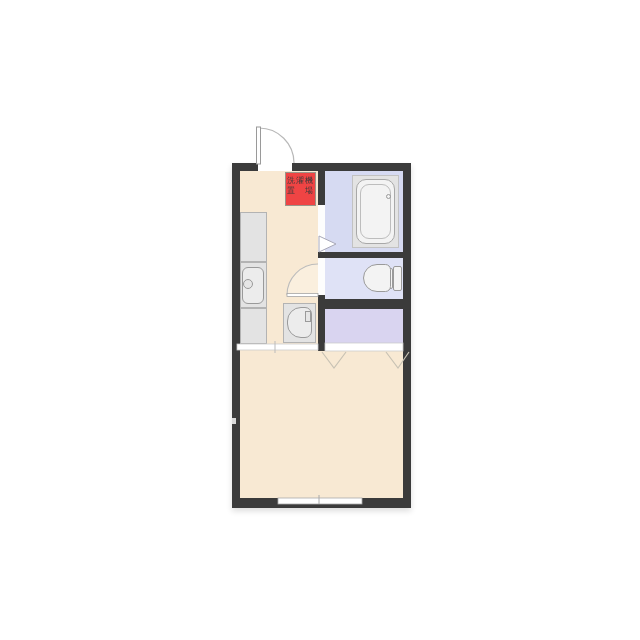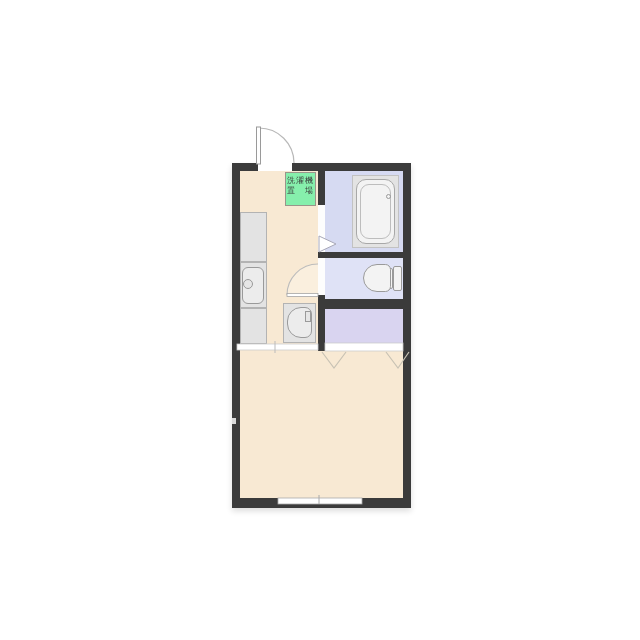--- a/index.html
+++ b/index.html
@@ -9,21 +9,21 @@
   }
   .abs{position:absolute;box-sizing:border-box;}
   .wall{background:#3b3b3b;}
   .floor-beige{background:#f8e9d3;}
   .floor-bath{background:#d6daf2;}
   .floor-toilet{background:#dfe2f6;}
   .floor-closet{background:#d9d4f0;}
   .panel{background:#e3e3e3;border:1px solid #b3b3b3;}
   .fixture-white{background:#f3f3f3;border:1px solid #9a9a9a;}
   .washerbox{
-    background:#86efac;border:1px solid #9a958a;
+    background:#ef4444;border:1px solid #9a958a;
     font-size:8px;line-height:10px;color:#3a3a3a;
     text-align:center;padding-top:3px;letter-spacing:1px;
   }
   svg{position:absolute;left:0;top:0;pointer-events:none;}
   .plan-shadow{box-shadow:0 3px 6px rgba(0,0,0,0.14);}
 </style>
 </head>
 <body>
 
 <div class="abs plan-shadow" style="left:232px;top:163px;width:179px;height:345px;background:#3b3b3b;"></div>

